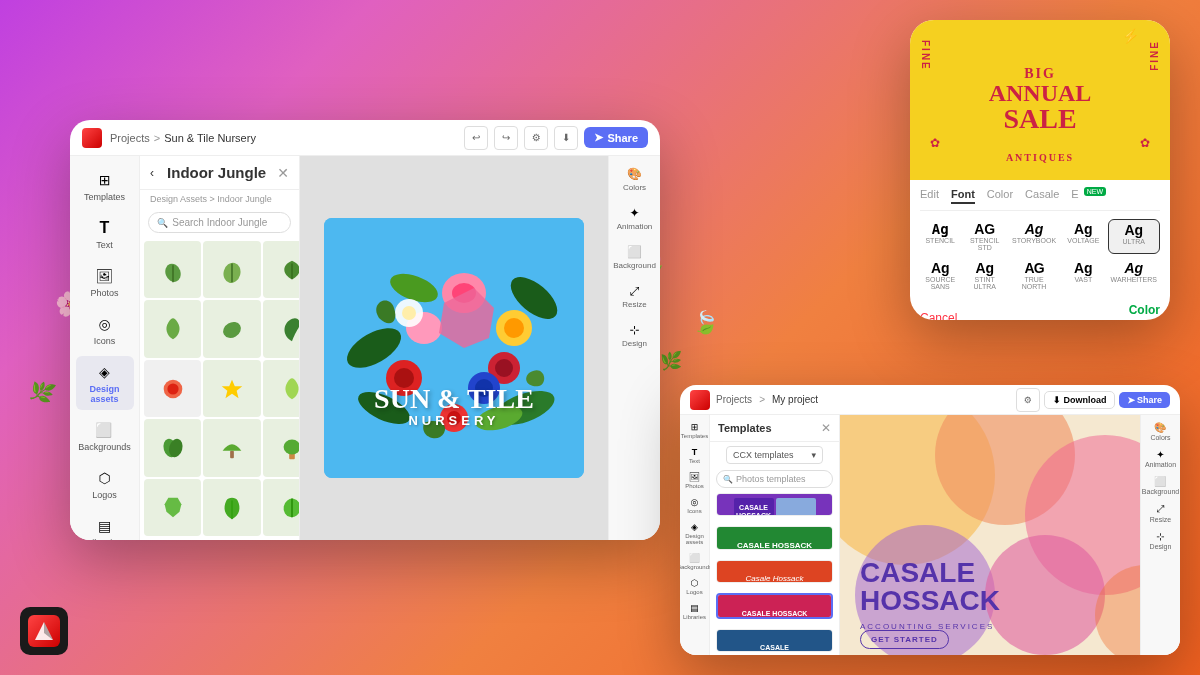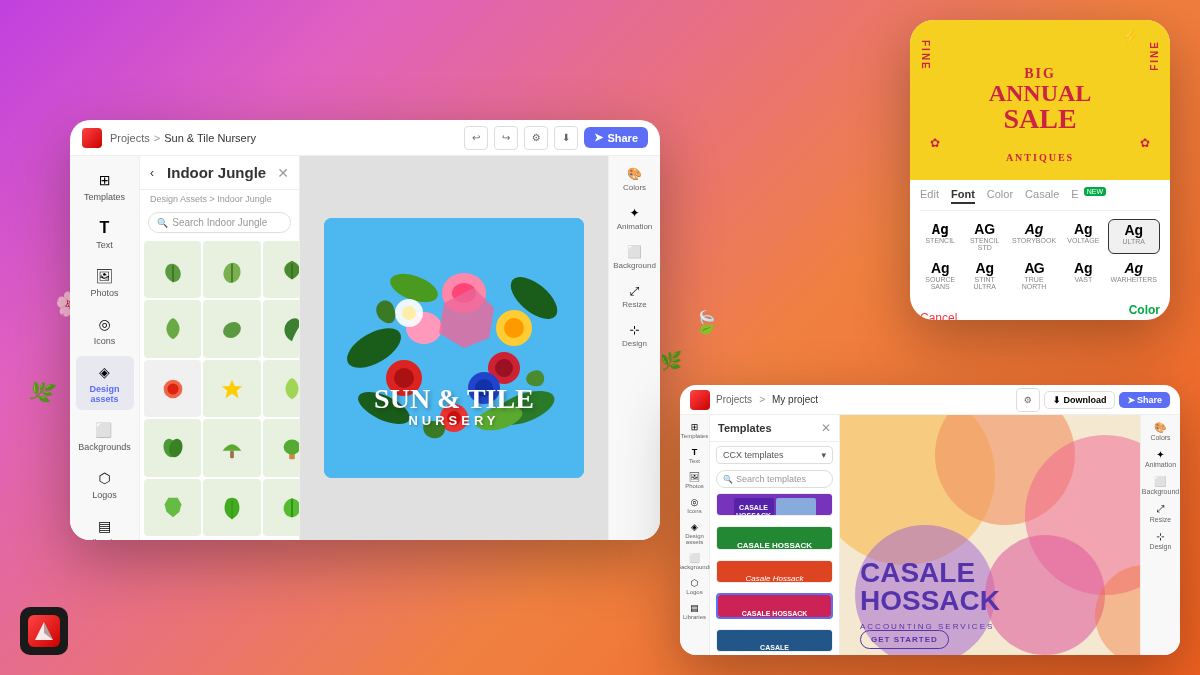--- a/index.html
+++ b/index.html
@@ -403,21 +403,21 @@
     .templates-header {
       display: flex;
       align-items: center;
       justify-content: space-between;
       padding: 6px 8px;
       border-bottom: 1px solid #eee;
     }
     .templates-title { font-size: 11px; font-weight: 600; color: #333; }
     .templates-close { font-size: 12px; color: #999; cursor: pointer; }
     .templates-dropdown {
-      margin: 4px 6px;
+      margin: 4px 16px;
       padding: 3px 6px;
       border: 1px solid #ddd;
       border-radius: 4px;
       font-size: 9px;
       color: #555;
       display: flex;
       align-items: center;
       justify-content: space-between;
     }
     .templates-search {
@@ -931,21 +931,21 @@
       <div class="templates-header">
         <span class="templates-title">Templates</span>
         <span class="templates-close">✕</span>
       </div>
       <div class="templates-dropdown">
         <span>CCX templates</span>
         <span>▾</span>
       </div>
       <div class="templates-search">
         <span style="font-size:8px;">🔍</span>
-        <span>Search templates</span>
+        <span>Photos templates</span>
       </div>
       <div class="templates-list">
 
         <div class="template-item">
           <div class="template-thumb" style="background:#7733bb;flex-direction:column;gap:1px;">
             <div style="display:flex;gap:2px;">
               <div style="background:#5522aa;width:40px;height:28px;border-radius:2px;display:flex;align-items:center;justify-content:center;font-size:7px;color:white;font-weight:700;text-align:center;line-height:1.1;">CASALE<br>HOSSACK</div>
               <div style="background:#88aadd;width:40px;height:28px;border-radius:2px;overflow:hidden;"></div>
             </div>
           </div>

